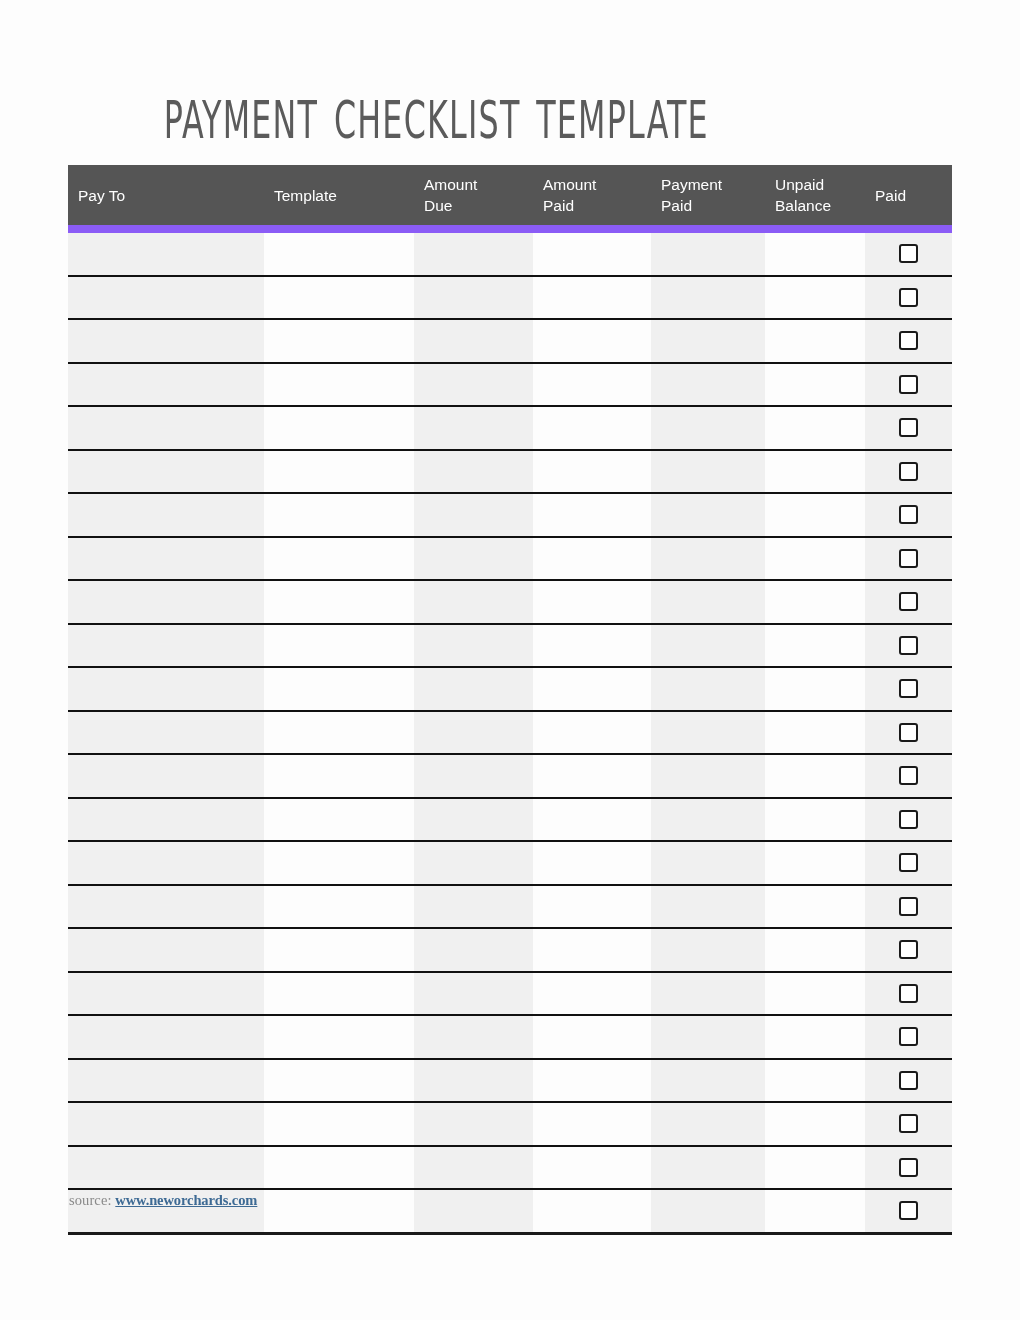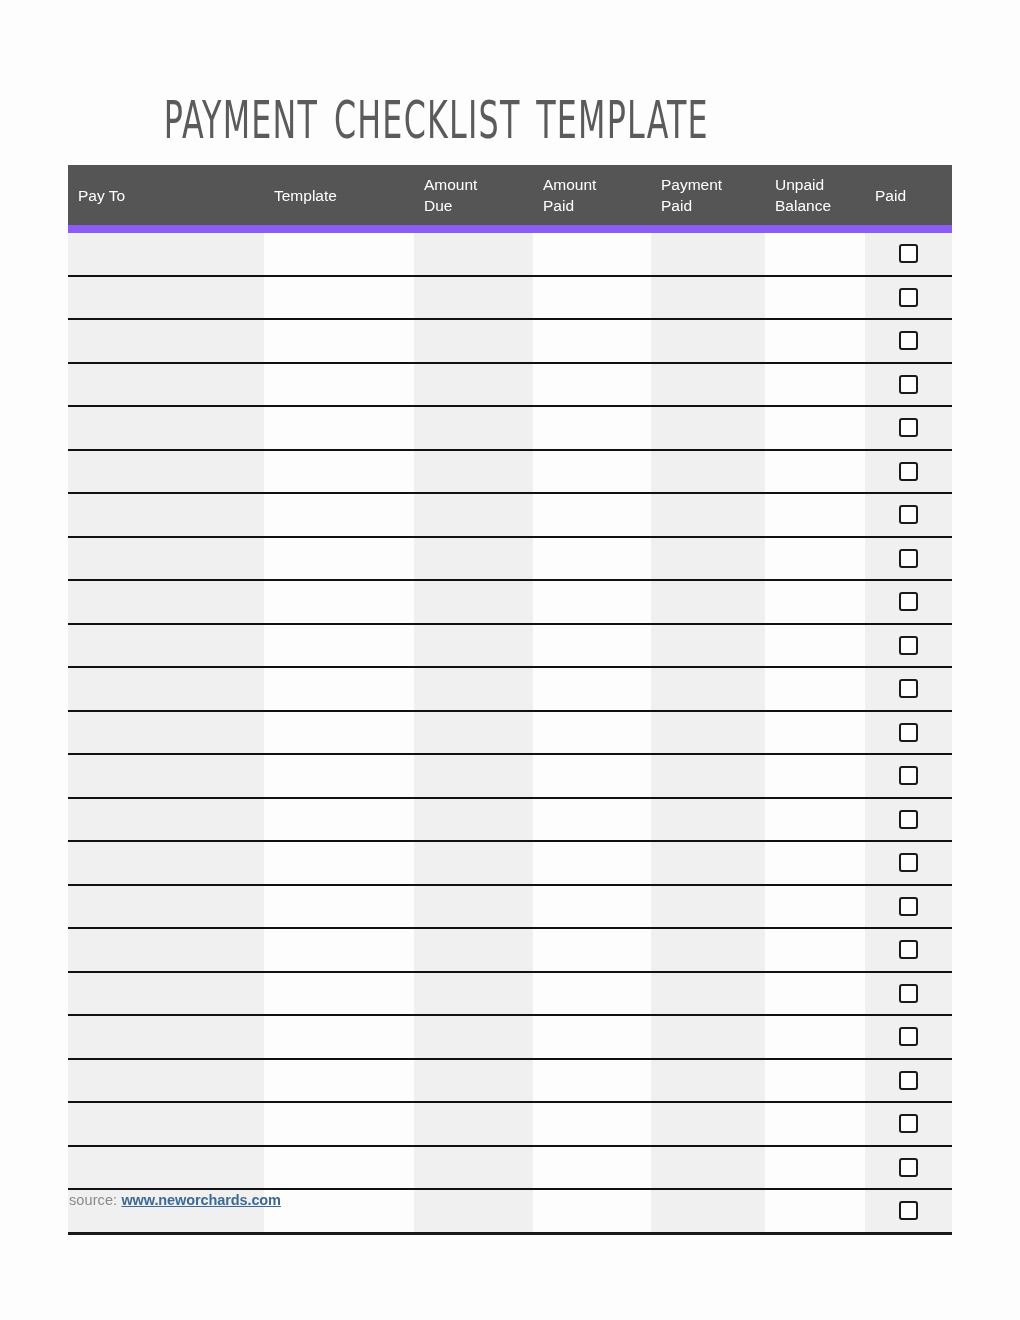--- a/index.html
+++ b/index.html
@@ -120,21 +120,21 @@
     vertical-align: middle;
   }
 
   
   .source-line {
     position: absolute;
     left: 69px;
     top: 1192px;
     font-size: 14.5px;
     color: #8a8a8a;
-    font-family: Liberation Sans, sans-serif;
+    font-family: Liberation Serif, serif;
     letter-spacing: 0.1px;
   }
   .source-label { color: #8a8a8a; }
   .source-link {
     color: #3d6a94;
     font-weight: bold;
     text-decoration: underline;
     letter-spacing: -0.1px;
   }
 </style>

